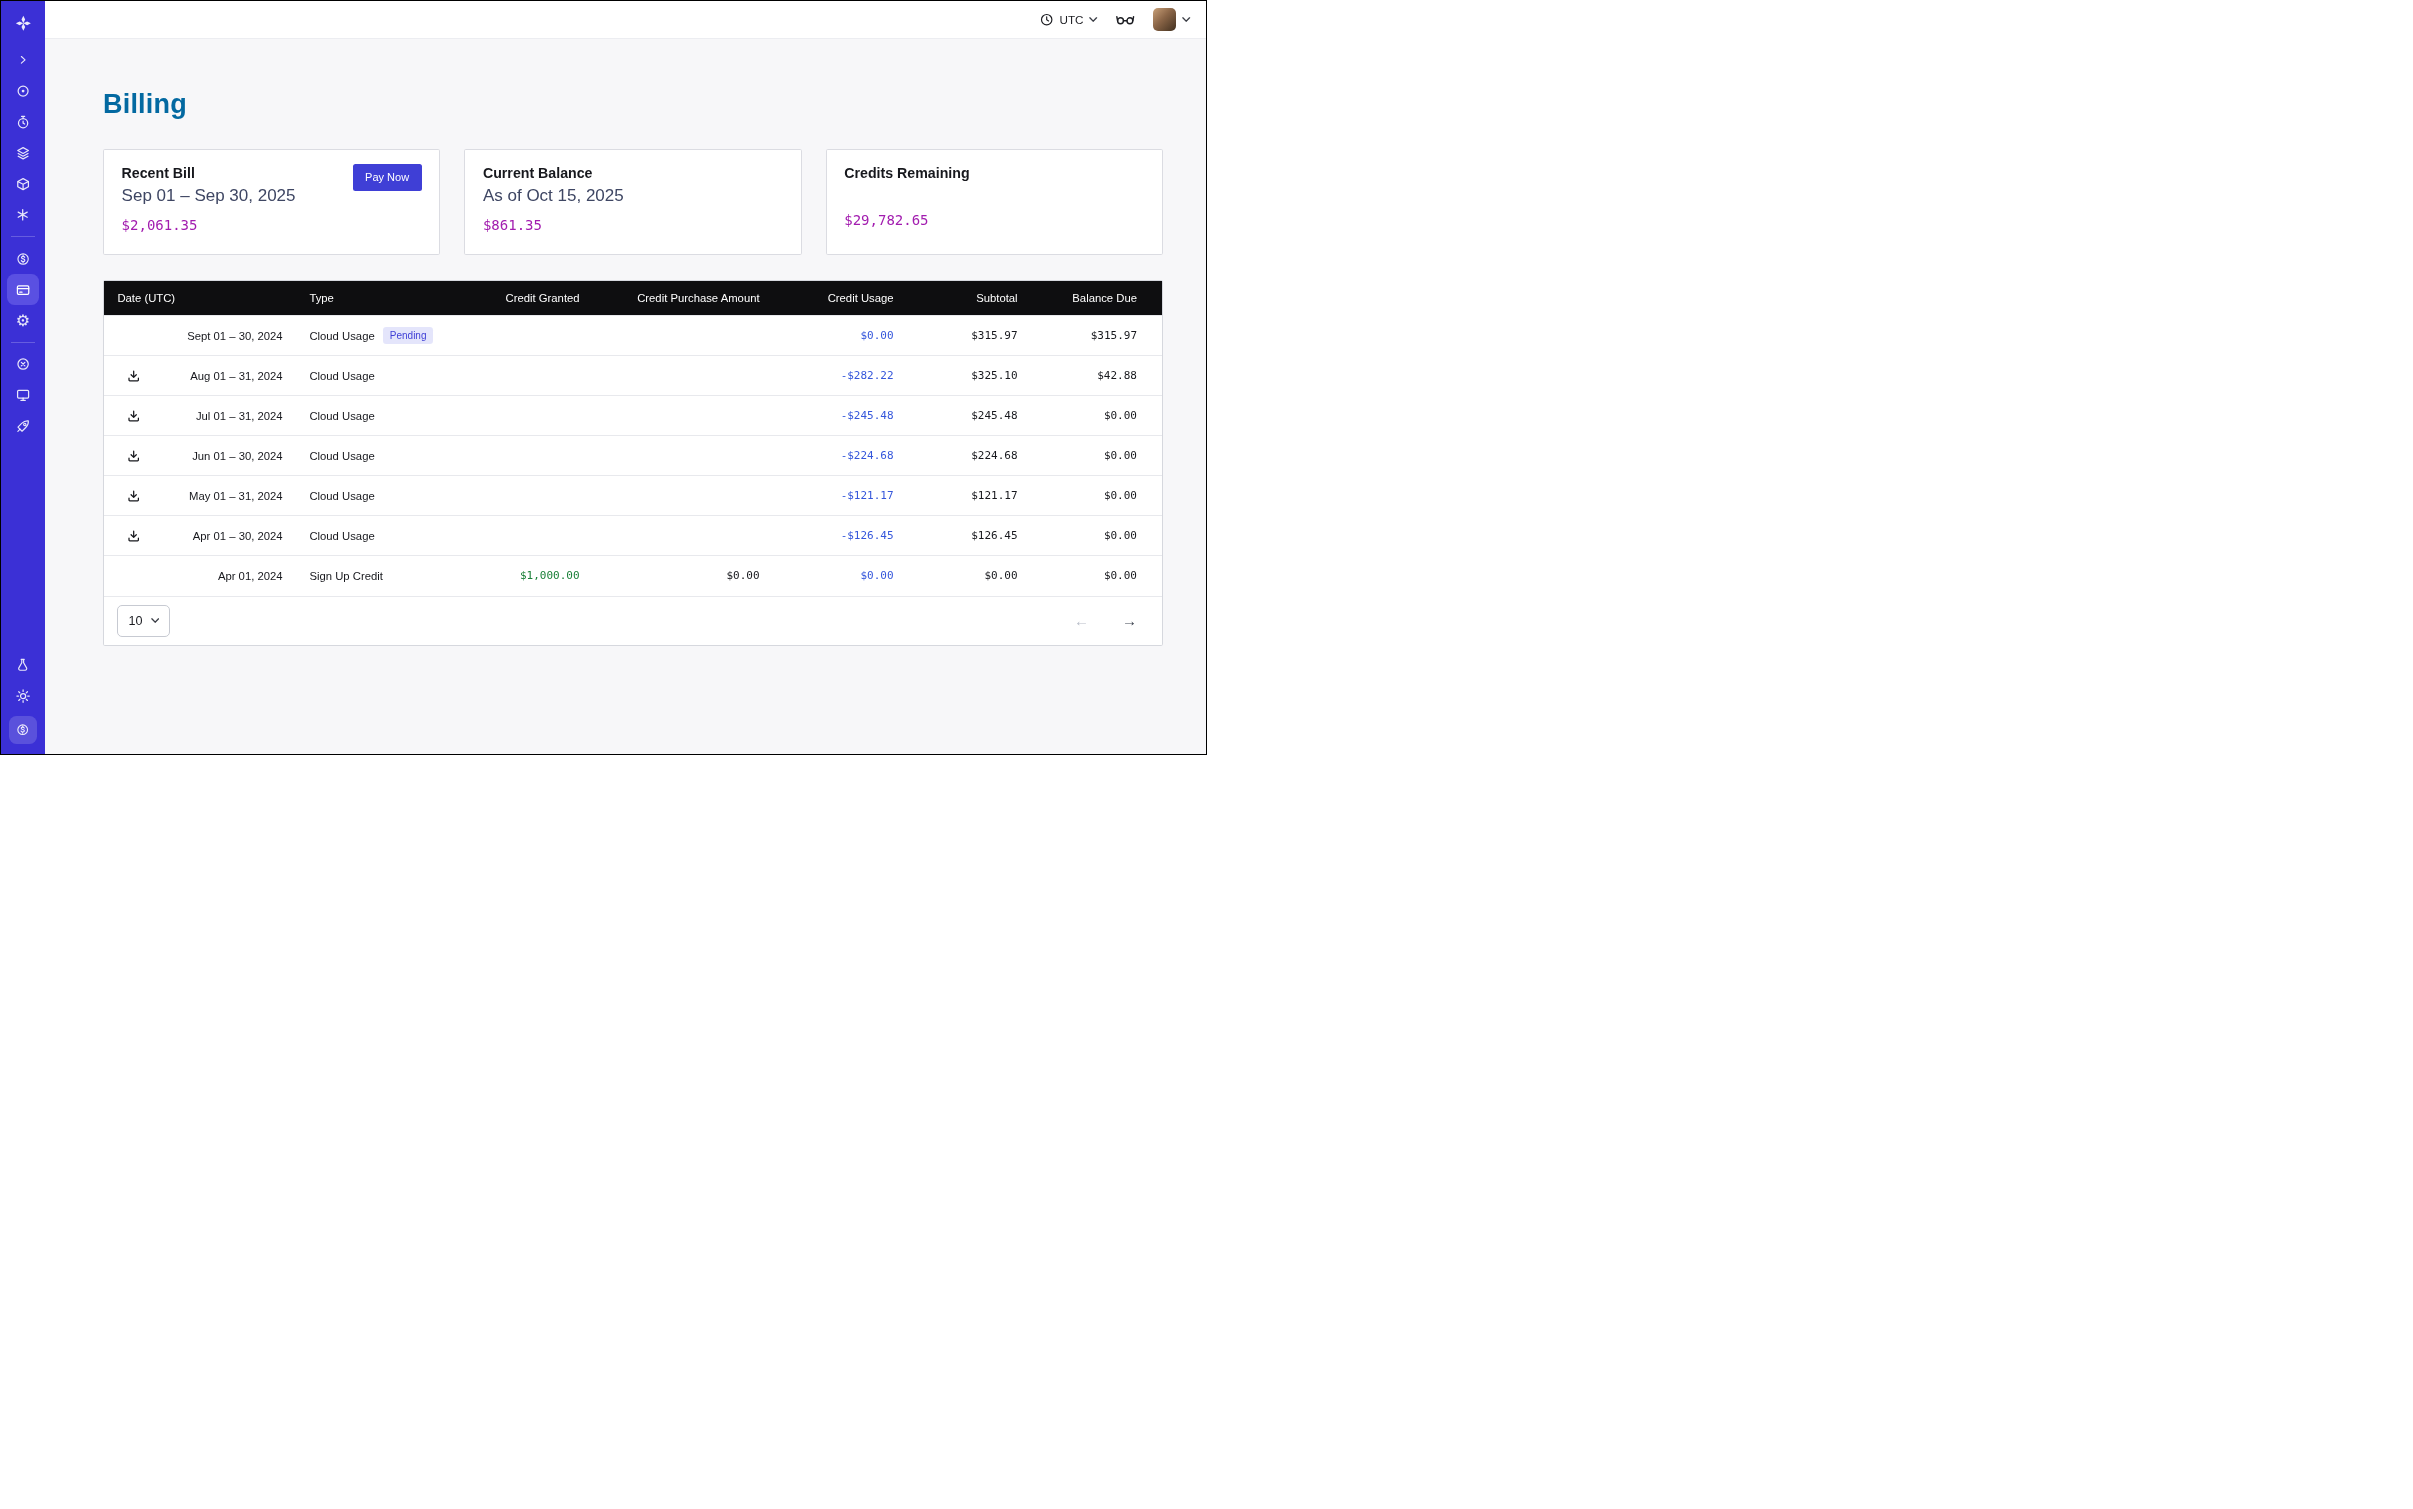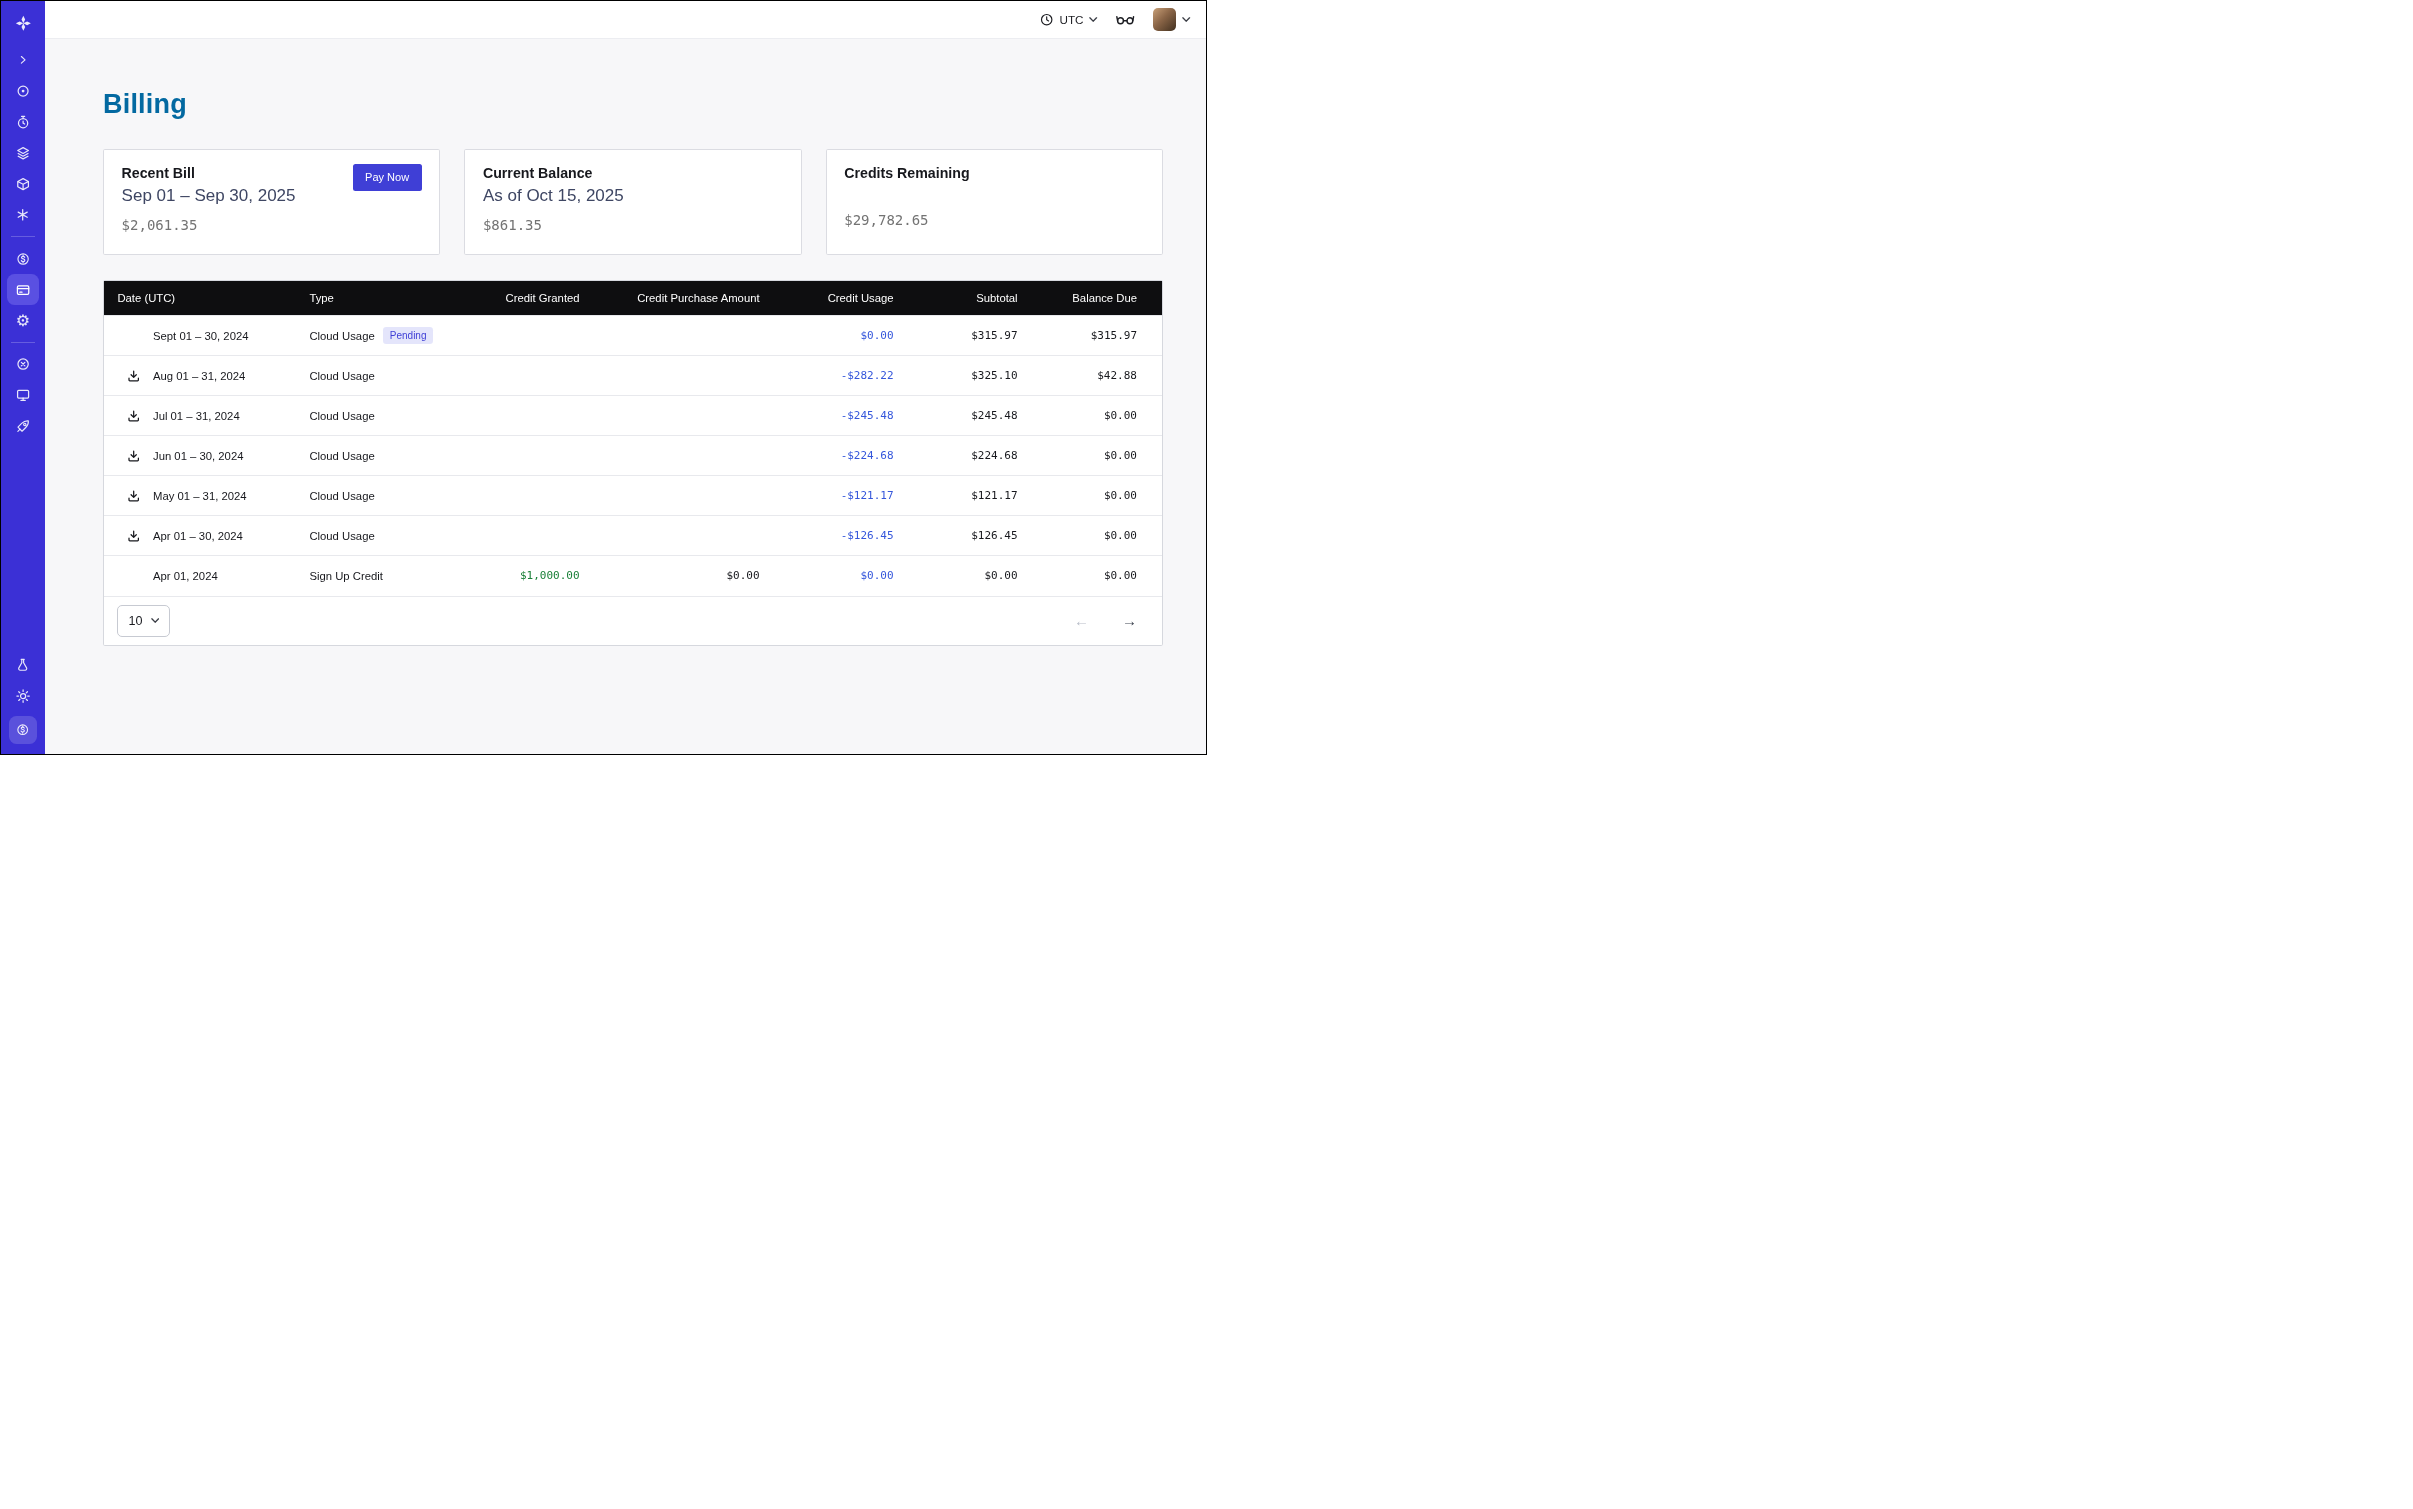--- a/index.html
+++ b/index.html
@@ -34,41 +34,41 @@
 
   
   .content { grid-column: 2; grid-row: 2; padding: 0 46px 0 58px; }
   h1 { margin: 50px 0 0; font-size: 27px; font-weight: 700; letter-spacing: 0.2px; color: #0369a1; }
 
   .cards { display: flex; gap: 24px; margin-top: 28.5px; }
   .card { position: relative; flex: 1; height: 106px; background: #fff; border: 0.8px solid #DBDCE2;
           border-radius: 1.7px; padding: 15px 17.6px; }
   .card-title { font-size: 14.2px; font-weight: 600; color: #17181D; }
   .card-sub { font-size: 17px; color: #3E4663; margin-top: 5.9px; min-height: 14.2px; }
-  .card-amount { font-family: "DejaVu Sans Mono", monospace; font-size: 14px; margin-top: 11px; color: #737373; }
+  .card-amount { font-family: "DejaVu Sans Mono", monospace; font-size: 14px; margin-top: 11px; color: #a21caf; }
   .btn-primary { position: absolute; top: 14.2px; right: 17.6px; background: #3F3FD6; color: #fff; border: none;
                  font-family: inherit; font-size: 11px; padding: 7.5px 12.6px; border-radius: 2.5px; cursor: pointer; }
 
   .tabs { display: flex; gap: 31px; margin-top: 20px; border-bottom: 0.8px solid #DCDEE4; }
   .tab { position: relative; font-size: 12px; color: #1F2128; padding: 6.7px 0.8px 10px; cursor: pointer; }
   .tab.active { color: #3F3FD6; font-weight: 500; }
   .tab.active::after { content: ""; position: absolute; left: 0; right: 0; bottom: -0.8px; height: 2.5px; background: #3F3FD6; }
 
   
   .table-wrap { margin-top: 25px; background: #fff; border: 0.8px solid #D6D8DE; border-radius: 1.7px; margin-bottom: 30px; }
   table { width: 100%; border-collapse: collapse; table-layout: fixed; }
   thead th { background: #0E0E10; color: #fff; font-weight: 500; font-size: 11.3px; text-align: left;
              padding: 0 13.4px; height: 35px; }
   th.num, td.num { text-align: right; }
   tbody td { font-size: 11.3px; height: 40px; padding: 0 13.4px; border-top: 0.8px solid #E8E9ED; color: #17181D; }
   td.num { font-family: "DejaVu Sans Mono", monospace; font-size: 11px; }
   td.blue { color: #3456DB; }
   td.green { color: #1A8038; }
   th:last-child, td:last-child { padding-right: 25px; }
-  .c-date { position: relative; padding-left: 49px; }
+  .c-date { position: relative; padding-left: 49px; text-align: right; }
   .dl { position: absolute; left: 22.6px; top: 50%; transform: translateY(-50%); color: #17181D;
         cursor: pointer; display: inline-flex; }
   .badge { display: inline-block; margin-left: 8.4px; background: #E4E5FB; color: #3F3FD6; font-size: 10px;
            padding: 3.3px 6.7px; border-radius: 3.3px; vertical-align: 0.8px; }
 
   .table-footer { display: flex; align-items: center; justify-content: space-between;
                   border-top: 0.8px solid #E8E9ED; padding: 8.4px 13.4px; }
   .page-size { display: flex; align-items: center; gap: 8.4px; border: 0.8px solid #C7CAD2; border-radius: 5px;
                height: 32px; padding: 0 10px; font-size: 12.6px; background: #fff; cursor: pointer; color: #1C1D22; }
   .pager { display: flex; gap: 33px; margin-right: 11.7px; font-size: 15px; }

